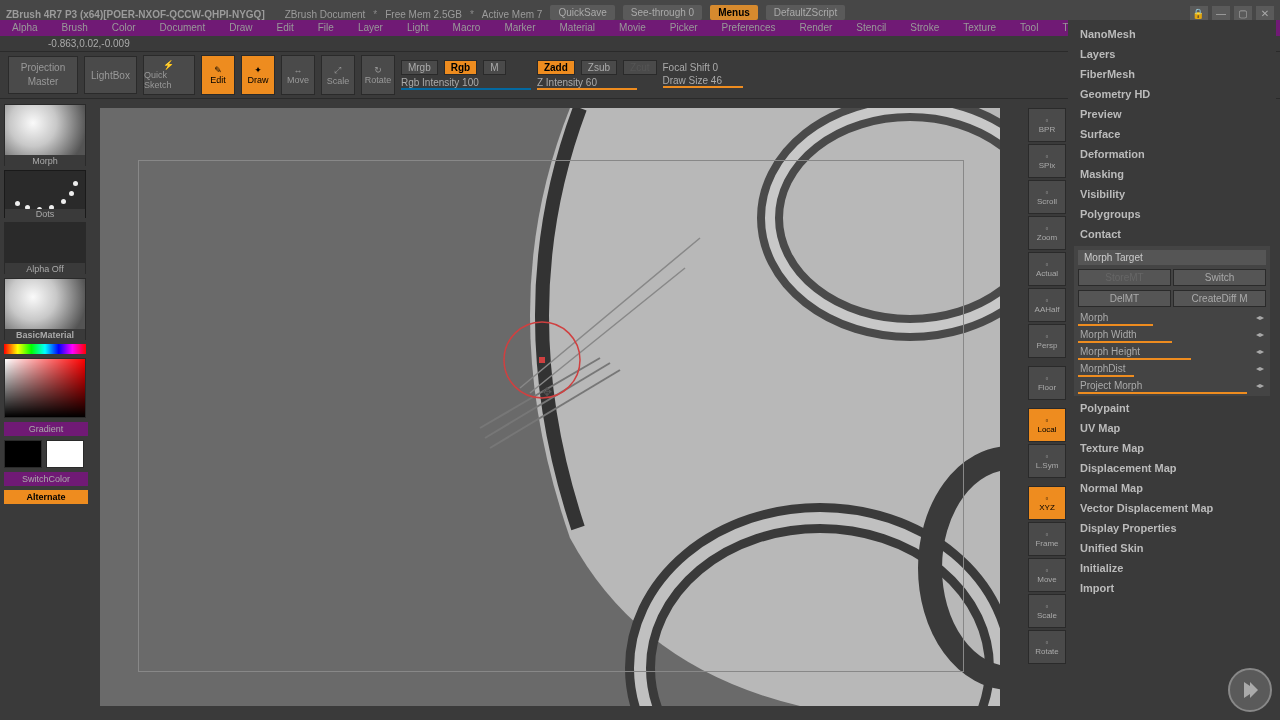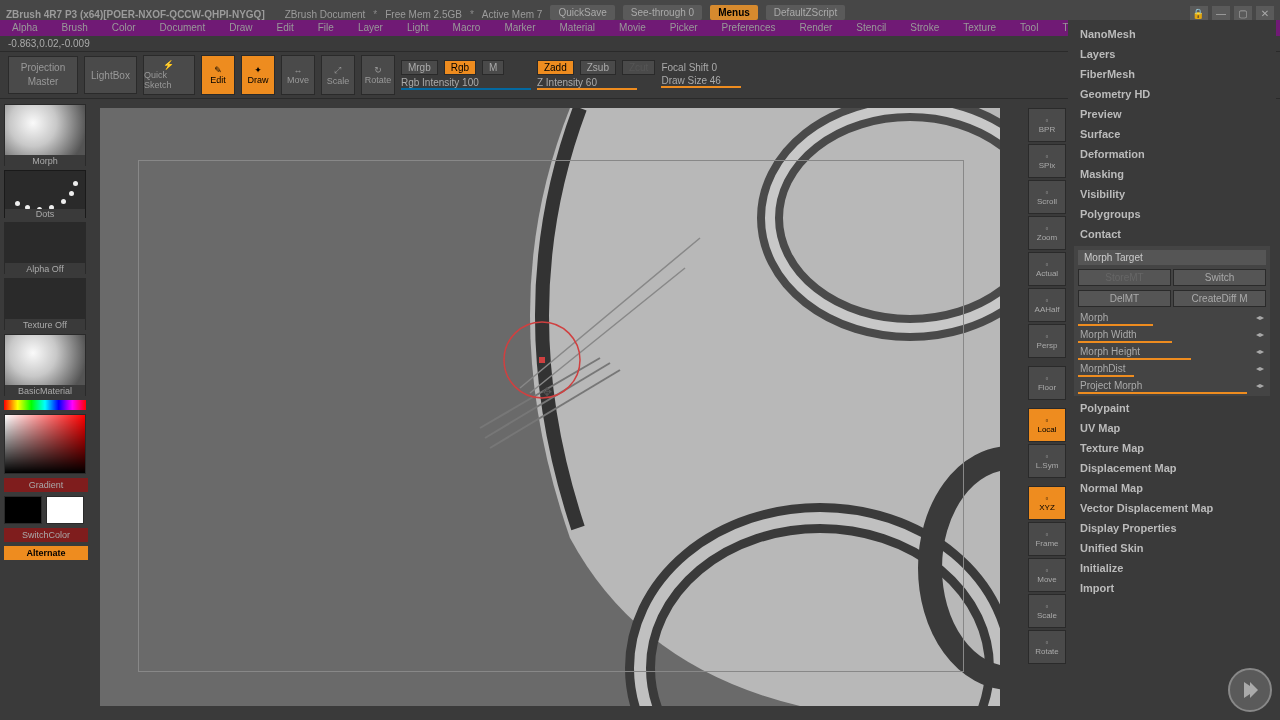--- a/index.html
+++ b/index.html
@@ -7,37 +7,37 @@
 .top-bar { height:20px; background:#474747; display:flex; align-items:flex-end; gap:8px; padding:0 6px; font-size:10px; }
 .top-bar .title { font-weight:bold; color:#9b9b9b; }
 .top-bar .doc { margin-left:12px; color:#9b9b9b; }
 .top-bar .stat { color:#9b9b9b; }
 .top-bar .pill { background:#5a5a5a; padding:2px 8px; border-radius:2px; color:#aaa; }
 .top-bar .pill.orange { background:#d68a2e; color:#000; font-weight:bold; }
 .top-bar .r { margin-left:auto; display:flex; gap:4px; }
 .top-bar .win-btn { width:18px; height:14px; background:#5a5a5a; display:flex; align-items:center; justify-content:center; color:#aaa; }
 .menu-bar { height:16px; background:#701a75; display:flex; gap:16px; padding:2px 8px; font-size:10px; }
 .menu-bar span { color:#999; cursor:default; padding:0 4px; }
-.coords { font-size:10px; color:#aaa; padding:2px 8px; }
+.coords { font-size:10px; color:#aaa; padding:2px 8px;margin-left:40px; }
 .tool-bar { height:48px; background:#3a3a3a; display:flex; align-items:center; gap:6px; padding:4px 8px; border-top:1px solid #2a2a2a; border-bottom:1px solid #2a2a2a; }
 .btn { background:#4a4a4a; border:1px solid #2a2a2a; padding:4px 6px; color:#999; font-size:10px; text-align:center; cursor:pointer; }
 .ico-btn { width:34px; height:40px; background:#4a4a4a; border:1px solid #2a2a2a; display:flex; flex-direction:column; align-items:center; justify-content:center; font-size:9px; color:#999; }
 .ico-btn.orange { background:#ee8c1f; color:#000; }
 .slider-grp { display:flex; flex-direction:column; gap:2px; font-size:10px; color:#aaa; }
 .slider-row { display:flex; gap:6px; align-items:center; }
 .pill-s { background:#4a4a4a; padding:1px 6px; border:1px solid #2a2a2a; color:#aaa; font-size:10px; }
-.pill-s.orange { background:#ee8c1f; color:#000; font-weight:normal; }
+.pill-s.orange { background:#ee8c1f; color:#000; font-weight:bold; }
 .left-col { position:absolute; left:0; top:100px; width:92px; height:600px; display:flex; flex-direction:column; gap:4px; padding:4px; background:#3a3a3a; }
 .swatch { width:82px; height:62px; background:#5a5a5a; border:1px solid #2a2a2a; display:flex; align-items:flex-end; justify-content:center; font-size:9px; color:#aaa; position:relative; }
 .swatch.sphere { background:radial-gradient(circle at 35% 30%,#fafafa 0%,#c8c8c8 35%,#545454 80%); }
 .swatch.dark { background:#2a2a2a; }
 .swatch .lbl { position:absolute; bottom:-2px; background:#3a3a3a; width:100%; text-align:center; padding:1px 0; }
 .dots-sw { width:82px; height:48px; background:#2a2a2a; border:1px solid #1a1a1a; position:relative; }
 .dots-sw .d { position:absolute; width:5px; height:5px; background:#eee; border-radius:50%; }
-.small-label { background:#7f1d1d; text-align:center; padding:2px; font-size:9px; color:#aaa; }
+.small-label { background:#701a75; text-align:center; padding:2px; font-size:9px; color:#aaa; }
 .small-label.orange { background:#ee8c1f; color:#000; font-weight:bold; }
 .color-picker { width:82px; height:60px; background:linear-gradient(to right,#fff,#ff0000),linear-gradient(to bottom,transparent,#000); background-blend-mode:multiply; border:1px solid #2a2a2a; position:relative; }
 .hue-bar { width:82px; height:10px; background:linear-gradient(to right,red,yellow,lime,cyan,blue,magenta,red); }
 .viewport { position:absolute; left:100px; top:108px; width:900px; height:598px; background:#6a6a6a; overflow:hidden; }
 .viewport .frame { position:absolute; left:38px; top:52px; width:826px; height:512px; border:1px solid #888; }
 .right-icons { position:absolute; right:212px; top:106px; width:42px; display:flex; flex-direction:column; gap:2px; padding:2px; }
 .r-btn { width:38px; height:34px; background:#4a4a4a; border:1px solid #2a2a2a; display:flex; flex-direction:column; align-items:center; justify-content:center; font-size:8px; color:#aaa; }
 .r-btn.orange { background:#ee8c1f; color:#000; }
 .right-panel { position:absolute; right:4px; top:20px; width:208px; height:700px; background:#3a3a3a; padding:6px; display:flex; flex-direction:column; gap:4px; font-size:11px; color:#bbb; overflow:hidden; }
 .right-panel .itm { font-weight:bold; padding:2px 6px; cursor:pointer; }
@@ -165,24 +165,21 @@
     <div class="d" style="left:32px;top:36px;"></div>
       <div class="d" style="left:44px;top:34px;"></div>
     <div class="d" style="left:56px;top:28px;"></div>
       <div class="d" style="left:64px;top:20px;"></div>
     <div class="d" style="left:68px;top:10px;"></div>
     <span class="lbl" style="position:absolute;bottom:-2px;width:100%;background:#3a3a3a;text-align:center;font-size:9px;color:#aaa;">Dots</span>
   </div>
   <div class="swatch dark" style="height:52px;">
       <span class="lbl">Alpha Off</span>
     </div>
-  <div class="swatch dark" style="height:52px;">
-      <span class="lbl">Texture Off</span>
-    </div>
-  <div class="swatch sphere" style="height:62px;">
+  <div class="swatch sphere" style="height:62px;font-weight:bold;">
       <span class="lbl">BasicMaterial</span>
     </div>
   <div class="hue-bar"></div>
   <div class="color-picker"></div>
   <div class="small-label">Gradient</div>
   <div class="swatch-dual">
     <div style="background:#000;"></div>
     <div style="background:#fff;"></div>
   </div>
   <div class="small-label">SwitchColor</div>

